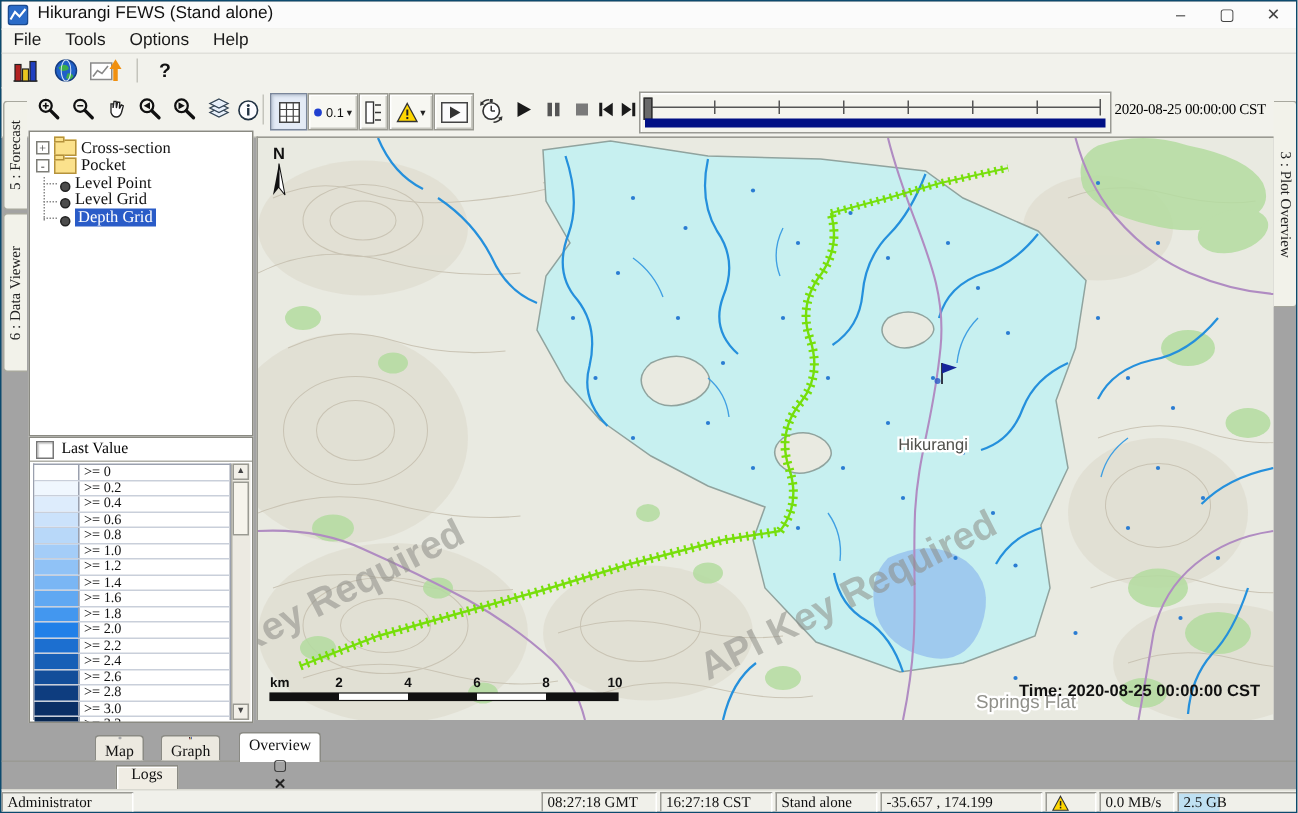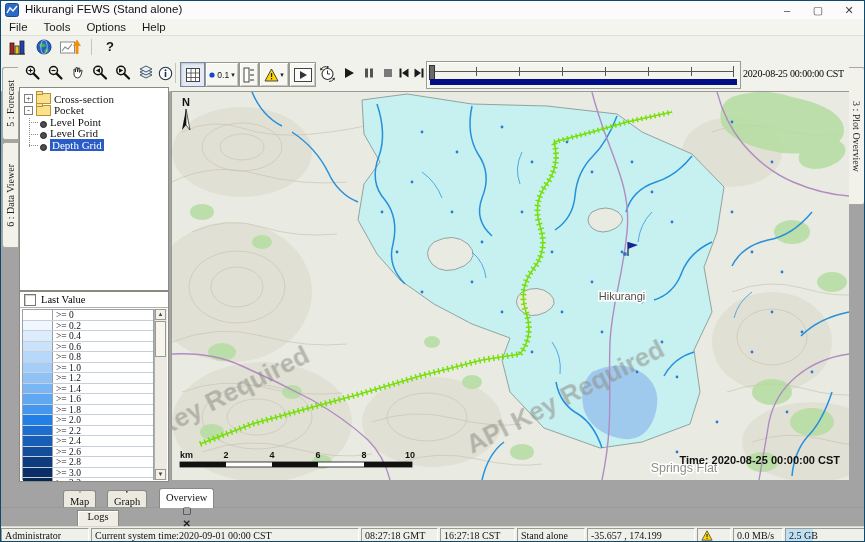--- a/index.html
+++ b/index.html
@@ -623,21 +623,20 @@
       <span class="tabglyph">▢</span>
       <span class="tabglyph">✕</span>
     </div>
   </div>
   <div id="logsbtn" class="abs">
     <span>Logs</span>
   </div>
 
   <div id="statusbar" class="abs">
     <div class="scell" style="left:0;width:88px;">Administrator</div>
-    <div class="scell" style="left:90px;width:268px;">Current system time:2020-09-01 00:00 CST</div>
     <div class="scell" style="left:360px;width:77px;">08:27:18 GMT</div>
     <div class="scell" style="left:439px;width:75px;">16:27:18 CST</div>
     <div class="scell" style="left:516px;width:68px;">Stand alone</div>
     <div class="scell" style="left:586px;width:108px;">-35.657 , 174.199</div>
     <div class="scell" style="left:696px;width:34px;">
       <svg width="12" height="11" viewBox="0 0 15 14" style="margin-top:1px;">
         <polygon points="7.5,1 14,13 1,13" fill="#ffd700" stroke="#333" stroke-width="0.9"></polygon>
         <rect x="6.9" y="5" width="1.3" height="4" fill="#222"></rect>
           <rect x="6.9" y="10" width="1.3" height="1.4" fill="#222"></rect>
       </svg>

